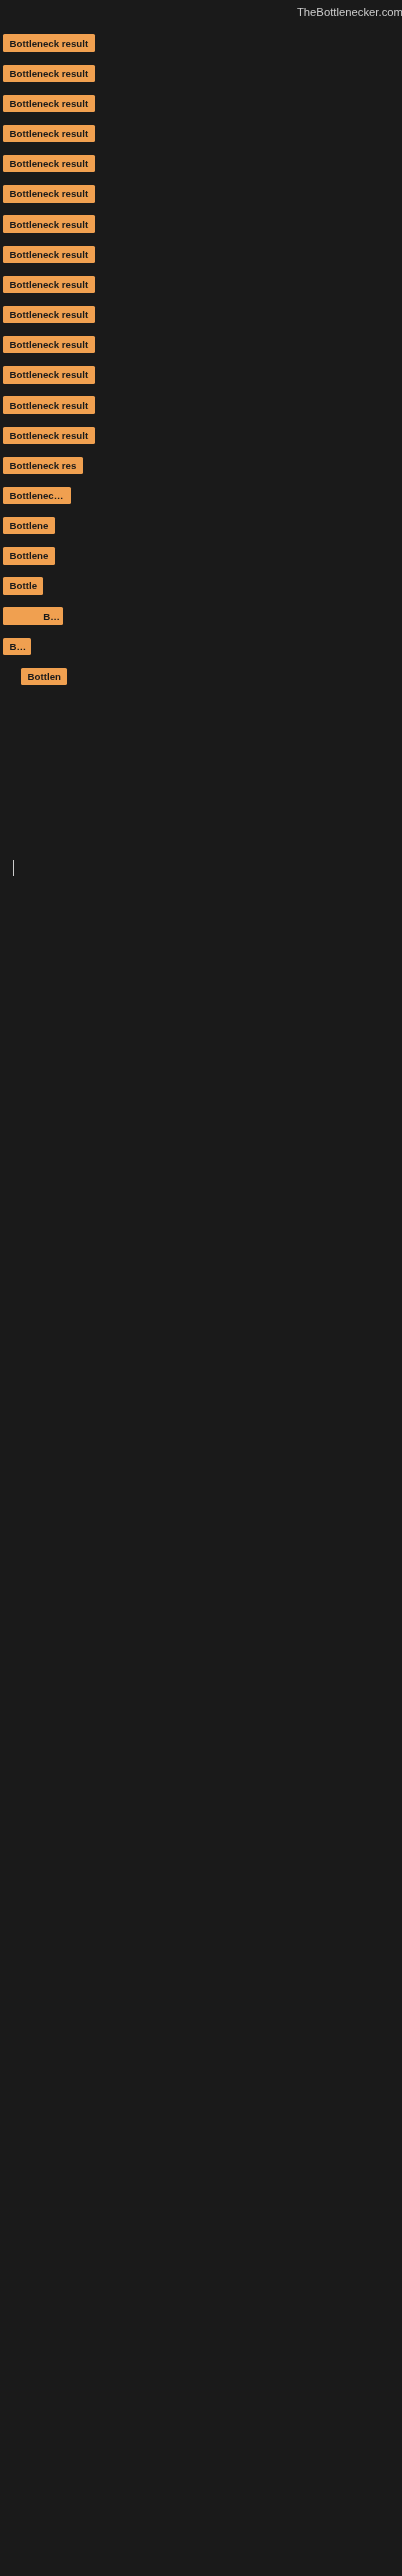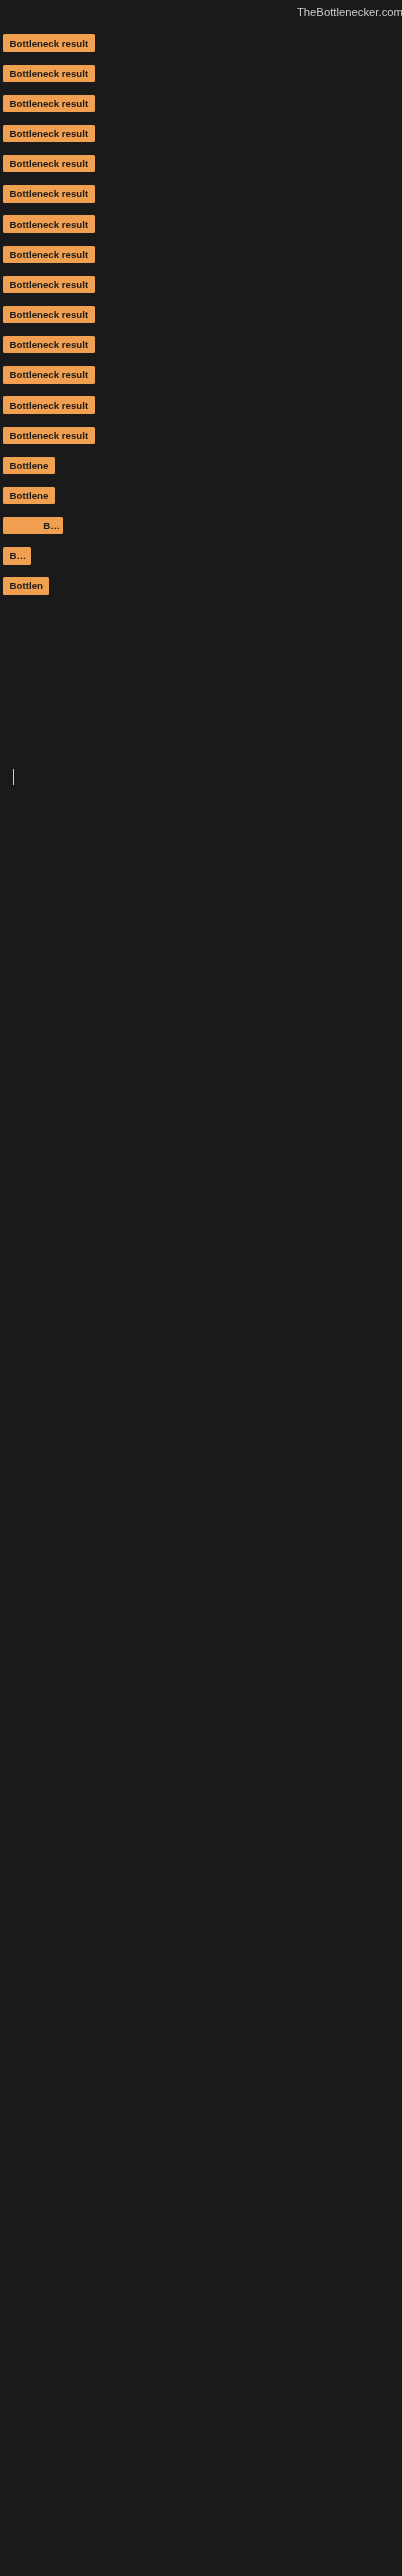--- a/index.html
+++ b/index.html
@@ -102,33 +102,42 @@
     <div class="item-row">
       <span class="bottleneck-badge" style="max-width: 105px; overflow: hidden; text-overflow: ellipsis;">Bottleneck result</span>
     </div>
     <div class="item-row">
       <span class="bottleneck-badge" style="max-width: 105px; overflow: hidden; text-overflow: ellipsis;">Bottleneck result</span>
     </div>
     <div class="item-row">
       <span class="bottleneck-badge" style="max-width: 105px; overflow: hidden; text-overflow: ellipsis;">Bottleneck result</span>
     </div>
     <div class="item-row">
+      <span class="bottleneck-badge" style="max-width: 85px; overflow: hidden; text-overflow: ellipsis;">Bottleneck res</span>
+    </div>
+    <div class="item-row">
+      <span class="bottleneck-badge" style="max-width: 68px; overflow: hidden; text-overflow: ellipsis;">Bottleneck r</span>
+    </div>
+    <div class="item-row">
       <span class="bottleneck-badge" style="max-width: 52px; overflow: hidden; text-overflow: ellipsis;">Bottlene</span>
     </div>
     <div class="item-row">
       <span class="bottleneck-badge" style="max-width: 52px; overflow: hidden; text-overflow: ellipsis;">Bottlene</span>
+    </div>
+    <div class="item-row">
+      <span class="bottleneck-badge" style="max-width: 42px; overflow: hidden; text-overflow: ellipsis;">Bottle</span>
     </div>
     <div class="item-row">
       <span class="bottleneck-badge" style="max-width: 60px; overflow: hidden; text-overflow: ellipsis; padding-left: 40px;">Bottleneck</span>
     </div>
     <div class="item-row">
       <span class="bottleneck-badge" style="max-width: 28px; overflow: hidden; text-overflow: ellipsis;">Bot</span>
     </div>
     <div class="item-row">
-      <span class="bottleneck-badge" style="max-width: 47px; overflow: hidden; text-overflow: ellipsis;">Bottlen</span>
+      <span class="bottleneck-badge" style="max-width: 47px; overflow: hidden; text-overflow: ellipsis; margin-left: 18px;">Bottlen</span>
     </div>
   </div>
 
 <div class="section-gap"></div>
 <div class="section-gap"></div>
 <div class="section-gap"></div>
 
 <div style="padding: 16px 0 0 6.4px;">
   <div class="cursor-line"></div>
 </div>

